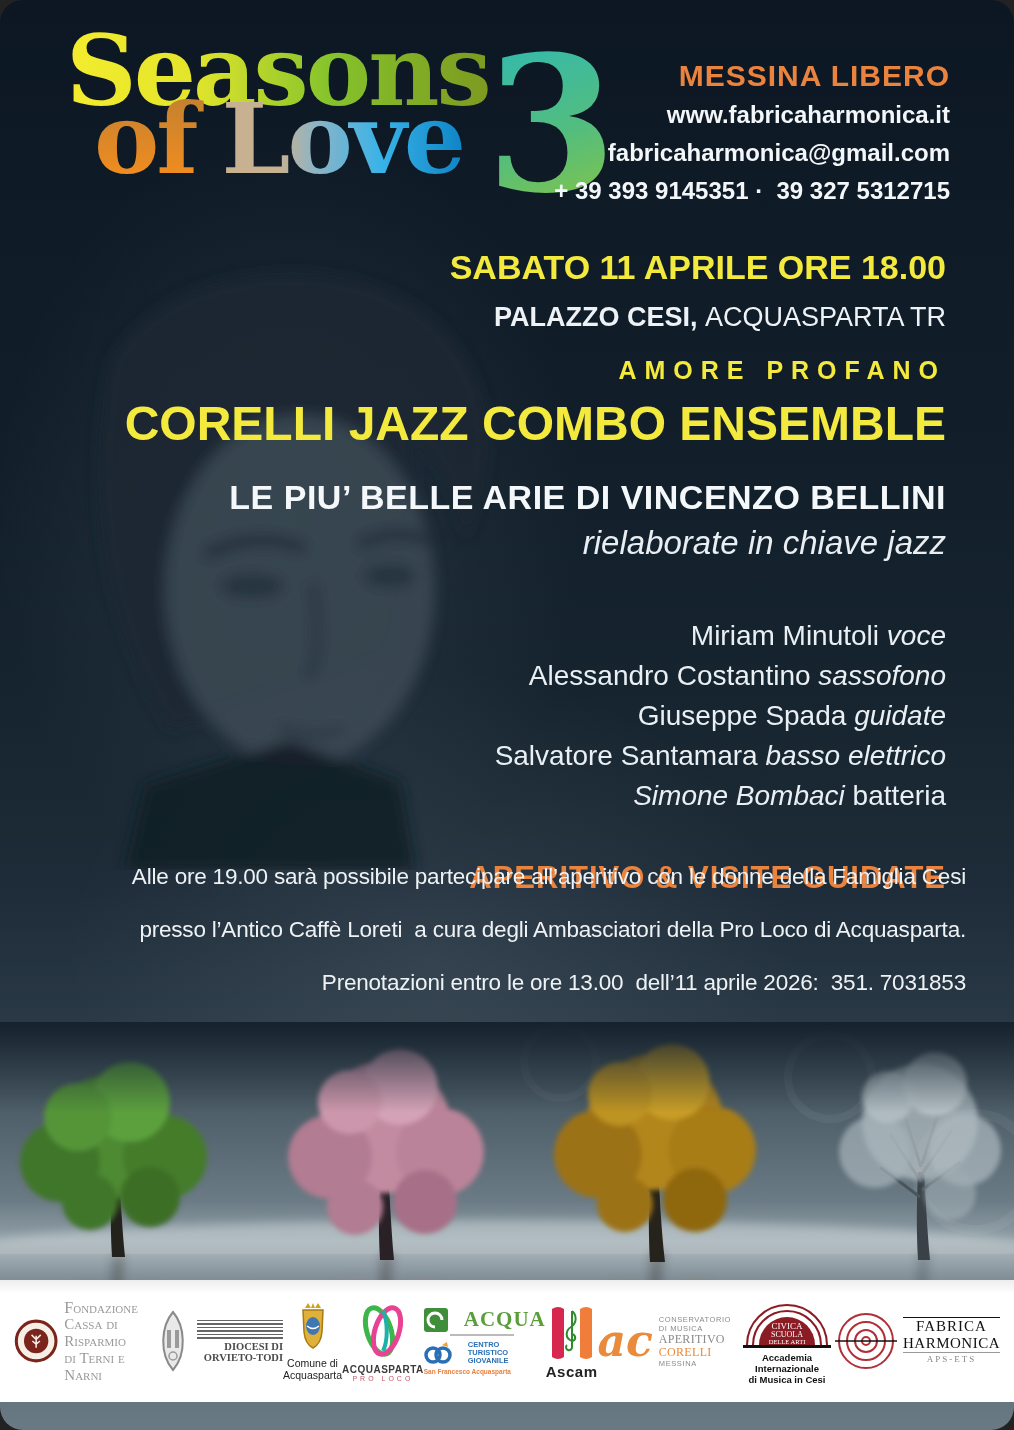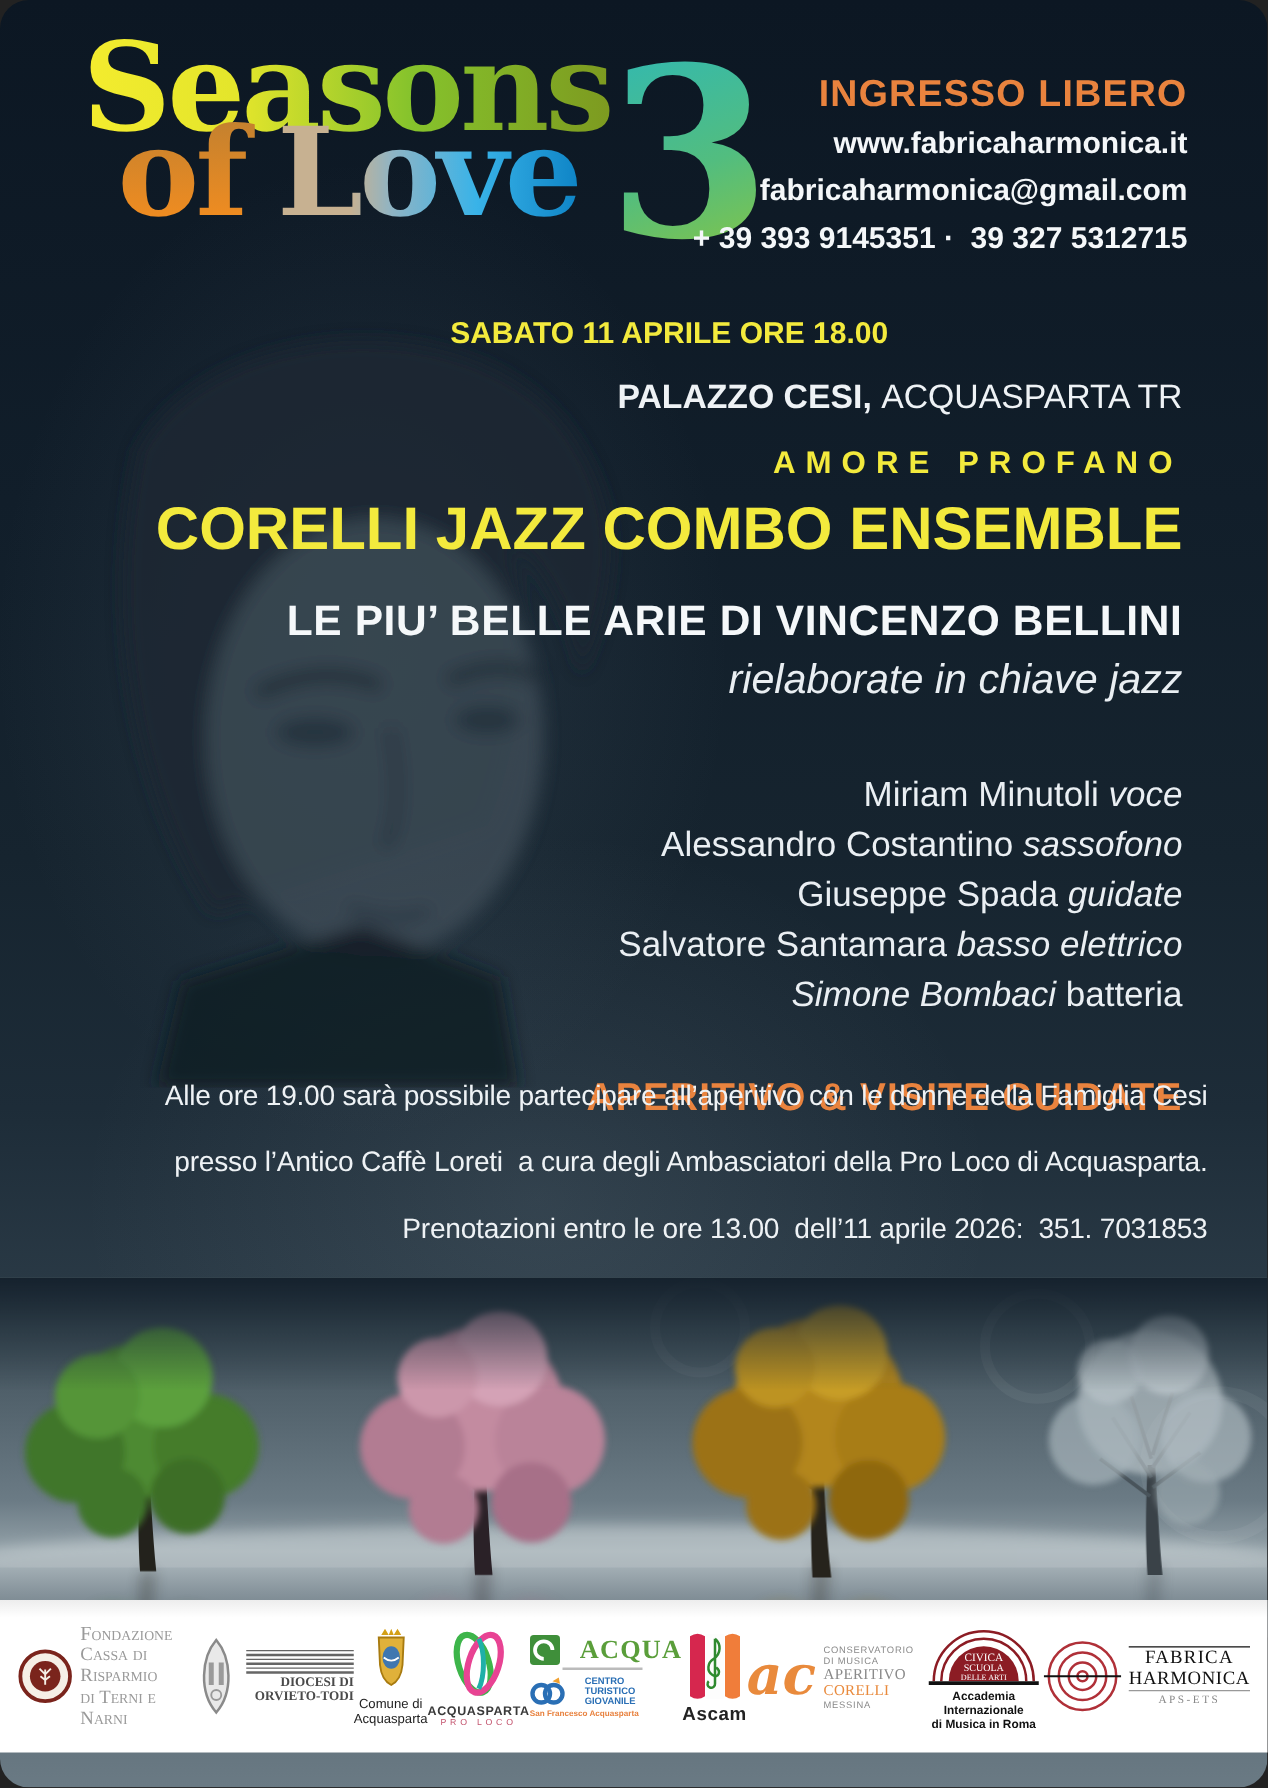--- a/index.html
+++ b/index.html
@@ -22,21 +22,21 @@
   .lg-love{background:linear-gradient(90deg,#c7b191 0%,#c7b191 24%,#8fb4c4 38%,#39b3e8 66%,#0e84c6 100%);-webkit-background-clip:text;background-clip:text;color:transparent;}
   .lg-num{position:absolute;left:420px;top:8px;font-size:188px;
     background:linear-gradient(160deg,#35b9ac 10%,#52bd7f 55%,#86c544 95%);
     -webkit-background-clip:text;background-clip:text;color:transparent;}
   
   #contact{position:absolute;top:56px;right:64px;text-align:right;}
   .free-entry{font-size:30px;font-weight:bold;color:#e9833e;letter-spacing:1px;line-height:40px;}
   .contact-line{font-size:24px;font-weight:bold;line-height:38px;color:#f4f7f9;}
   
   #event{position:absolute;top:246px;right:68px;text-align:right;white-space:nowrap;}
-  .ev-date{font-size:24px;font-weight:bold;color:#f3ea3d;line-height:42px;text-align:center;}
+  .ev-date{font-size:34px;font-weight:bold;color:#f3ea3d;line-height:42px;}
   .ev-venue{font-size:27px;margin-top:12px;line-height:34px;}
   .ev-venue .b{font-weight:bold;}
   .ev-theme{font-size:25px;font-weight:bold;color:#f3ea3d;letter-spacing:8px;margin-top:20px;line-height:32px;}
   .ev-ensemble{font-size:48px;font-weight:bold;color:#f3ea3d;margin-top:16px;line-height:44px;}
   .ev-title{font-size:34px;font-weight:bold;color:#f5f8fa;margin-top:30px;line-height:42px;letter-spacing:.5px;}
   .ev-subtitle{font-size:33px;font-style:italic;font-weight:300;color:#e9eef2;margin-top:4px;line-height:42px;}
   #performers{margin-top:52px;}
   .performer-line{font-size:28px;font-weight:300;line-height:40px;color:#eaeff3;}
   .performer-line .p-role{font-style:italic;}
   .performer-line:last-child .p-name{font-style:italic;}
@@ -109,21 +109,21 @@
   <div id="logo">
     <div class="lg-row1">Seasons</div>
     <div class="lg-row2">
       <span class="lg-of">of</span>
       <span class="lg-love">Love</span>
     </div>
     <div class="lg-num">3</div>
   </div>
 
   <div id="contact">
-    <div class="free-entry">INGRESSO LIBERO</div>
+    <div class="free-entry">MESSINA LIBERO</div>
     <div class="contact-line">www.fabricaharmonica.it</div>
     <div class="contact-line">fabricaharmonica@gmail.com</div>
     <div class="contact-line">+ 39 393 9145351 ·&nbsp; 39 327 5312715</div>
   </div>
 
   <div id="event">
     <div class="ev-date">SABATO 11 APRILE ORE 18.00</div>
     <div class="ev-venue"><span class="b">PALAZZO CESI,</span><span>&nbsp;ACQUASPARTA TR</span></div>
     <div class="ev-theme">AMORE PROFANO</div>
     <div class="ev-ensemble">CORELLI JAZZ COMBO ENSEMBLE</div>
@@ -345,21 +345,21 @@
           <path d="M8,48 A40,40 0 0,1 88,48" fill="none" stroke="#8c1c24" stroke-width="2"></path>
           <path d="M14,48 A34,34 0 0,1 82,48" fill="none" stroke="#8c1c24" stroke-width="2"></path>
           <path d="M20,48 A28,28 0 0,1 76,48" fill="#8c1c24"></path>
           <rect x="4" y="48" width="88" height="3" fill="#111"></rect>
           <text x="48" y="32" text-anchor="middle" font-family="Liberation Serif,serif" font-size="9" fill="#fff">CIVICA</text>
           <text x="48" y="40" text-anchor="middle" font-family="Liberation Serif,serif" font-size="8" fill="#fff">SCUOLA</text>
           <text x="48" y="47" text-anchor="middle" font-family="Liberation Serif,serif" font-size="6.5" fill="#fff">DELLE ARTI</text>
         </svg>
         <div class="civ-lines">
           <div>Accademia Internazionale</div>
-          <div>di Musica in Roma</div>
+          <div>di Musica in Cesi</div>
         </div>
       </div>
 
       <div class="sp">
         <svg width="62" height="62" viewBox="0 0 62 62">
           <circle cx="31" cy="31" r="27" fill="none" stroke="#b03038" stroke-width="2"></circle>
           <circle cx="31" cy="31" r="19" fill="none" stroke="#b03038" stroke-width="2"></circle>
           <circle cx="31" cy="31" r="11" fill="none" stroke="#b03038" stroke-width="2"></circle>
           <circle cx="31" cy="31" r="4" fill="none" stroke="#b03038" stroke-width="2"></circle>
           <line x1="0" y1="31" x2="62" y2="31" stroke="#111" stroke-width="1.5"></line>

